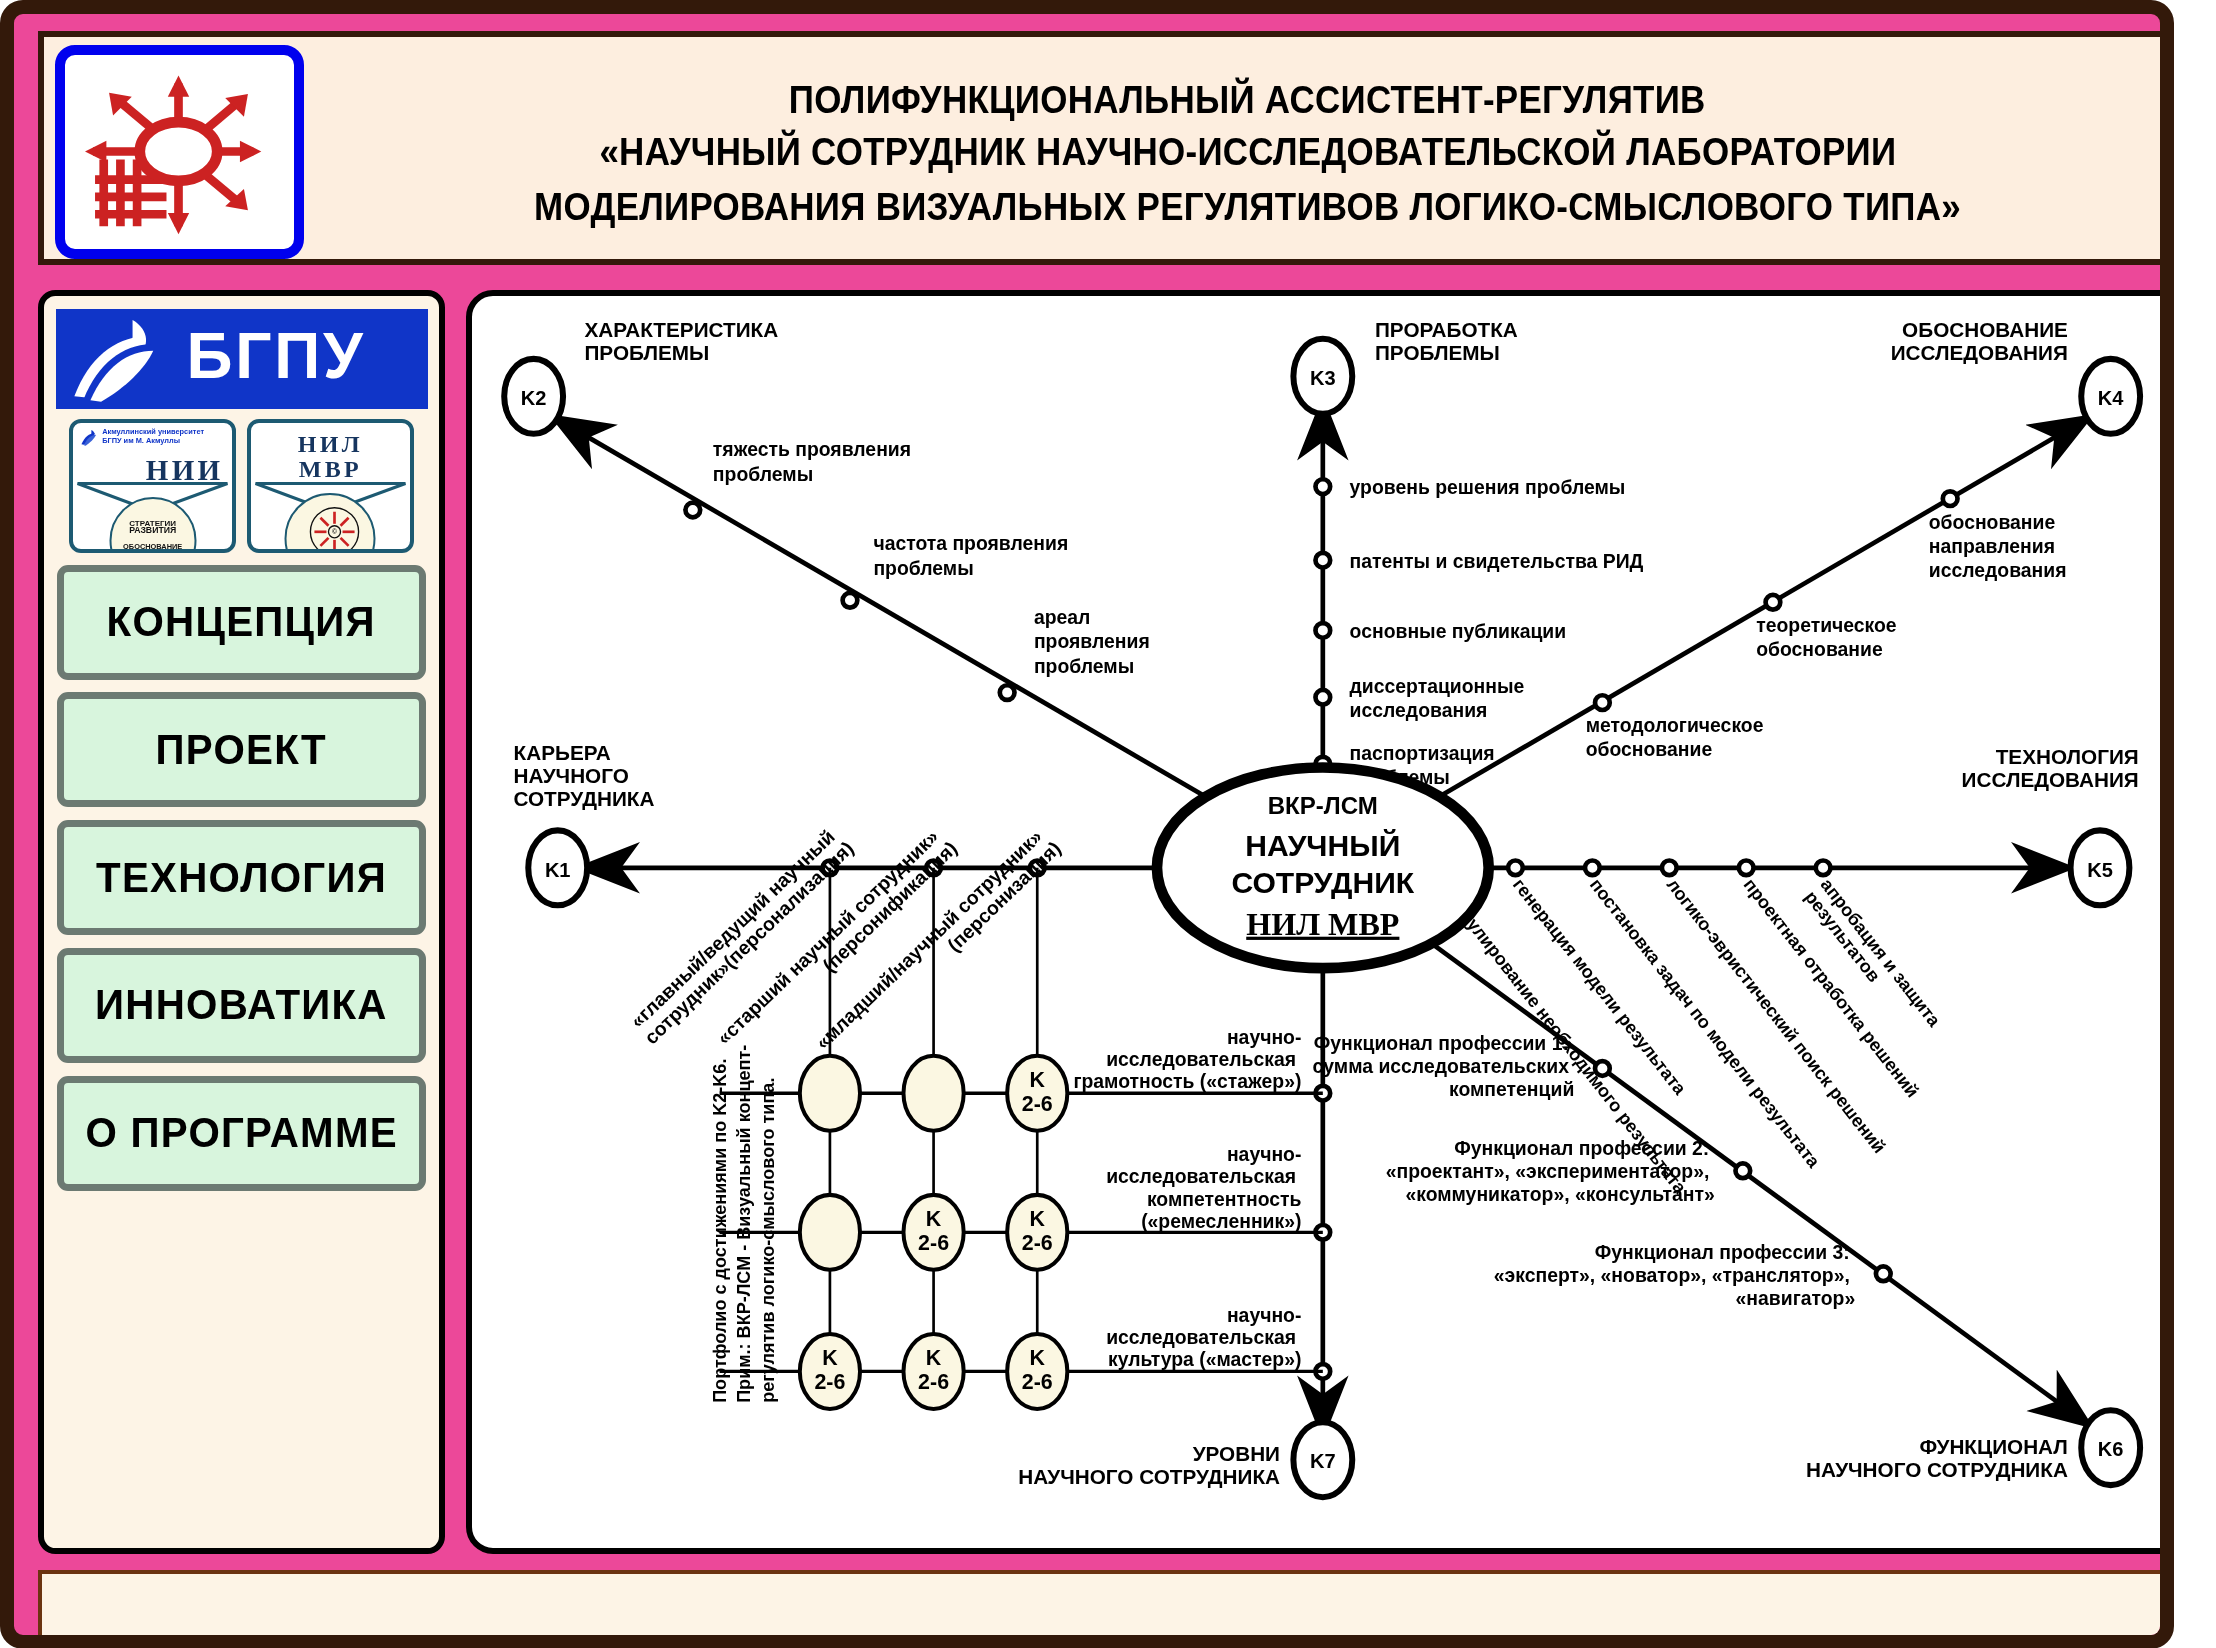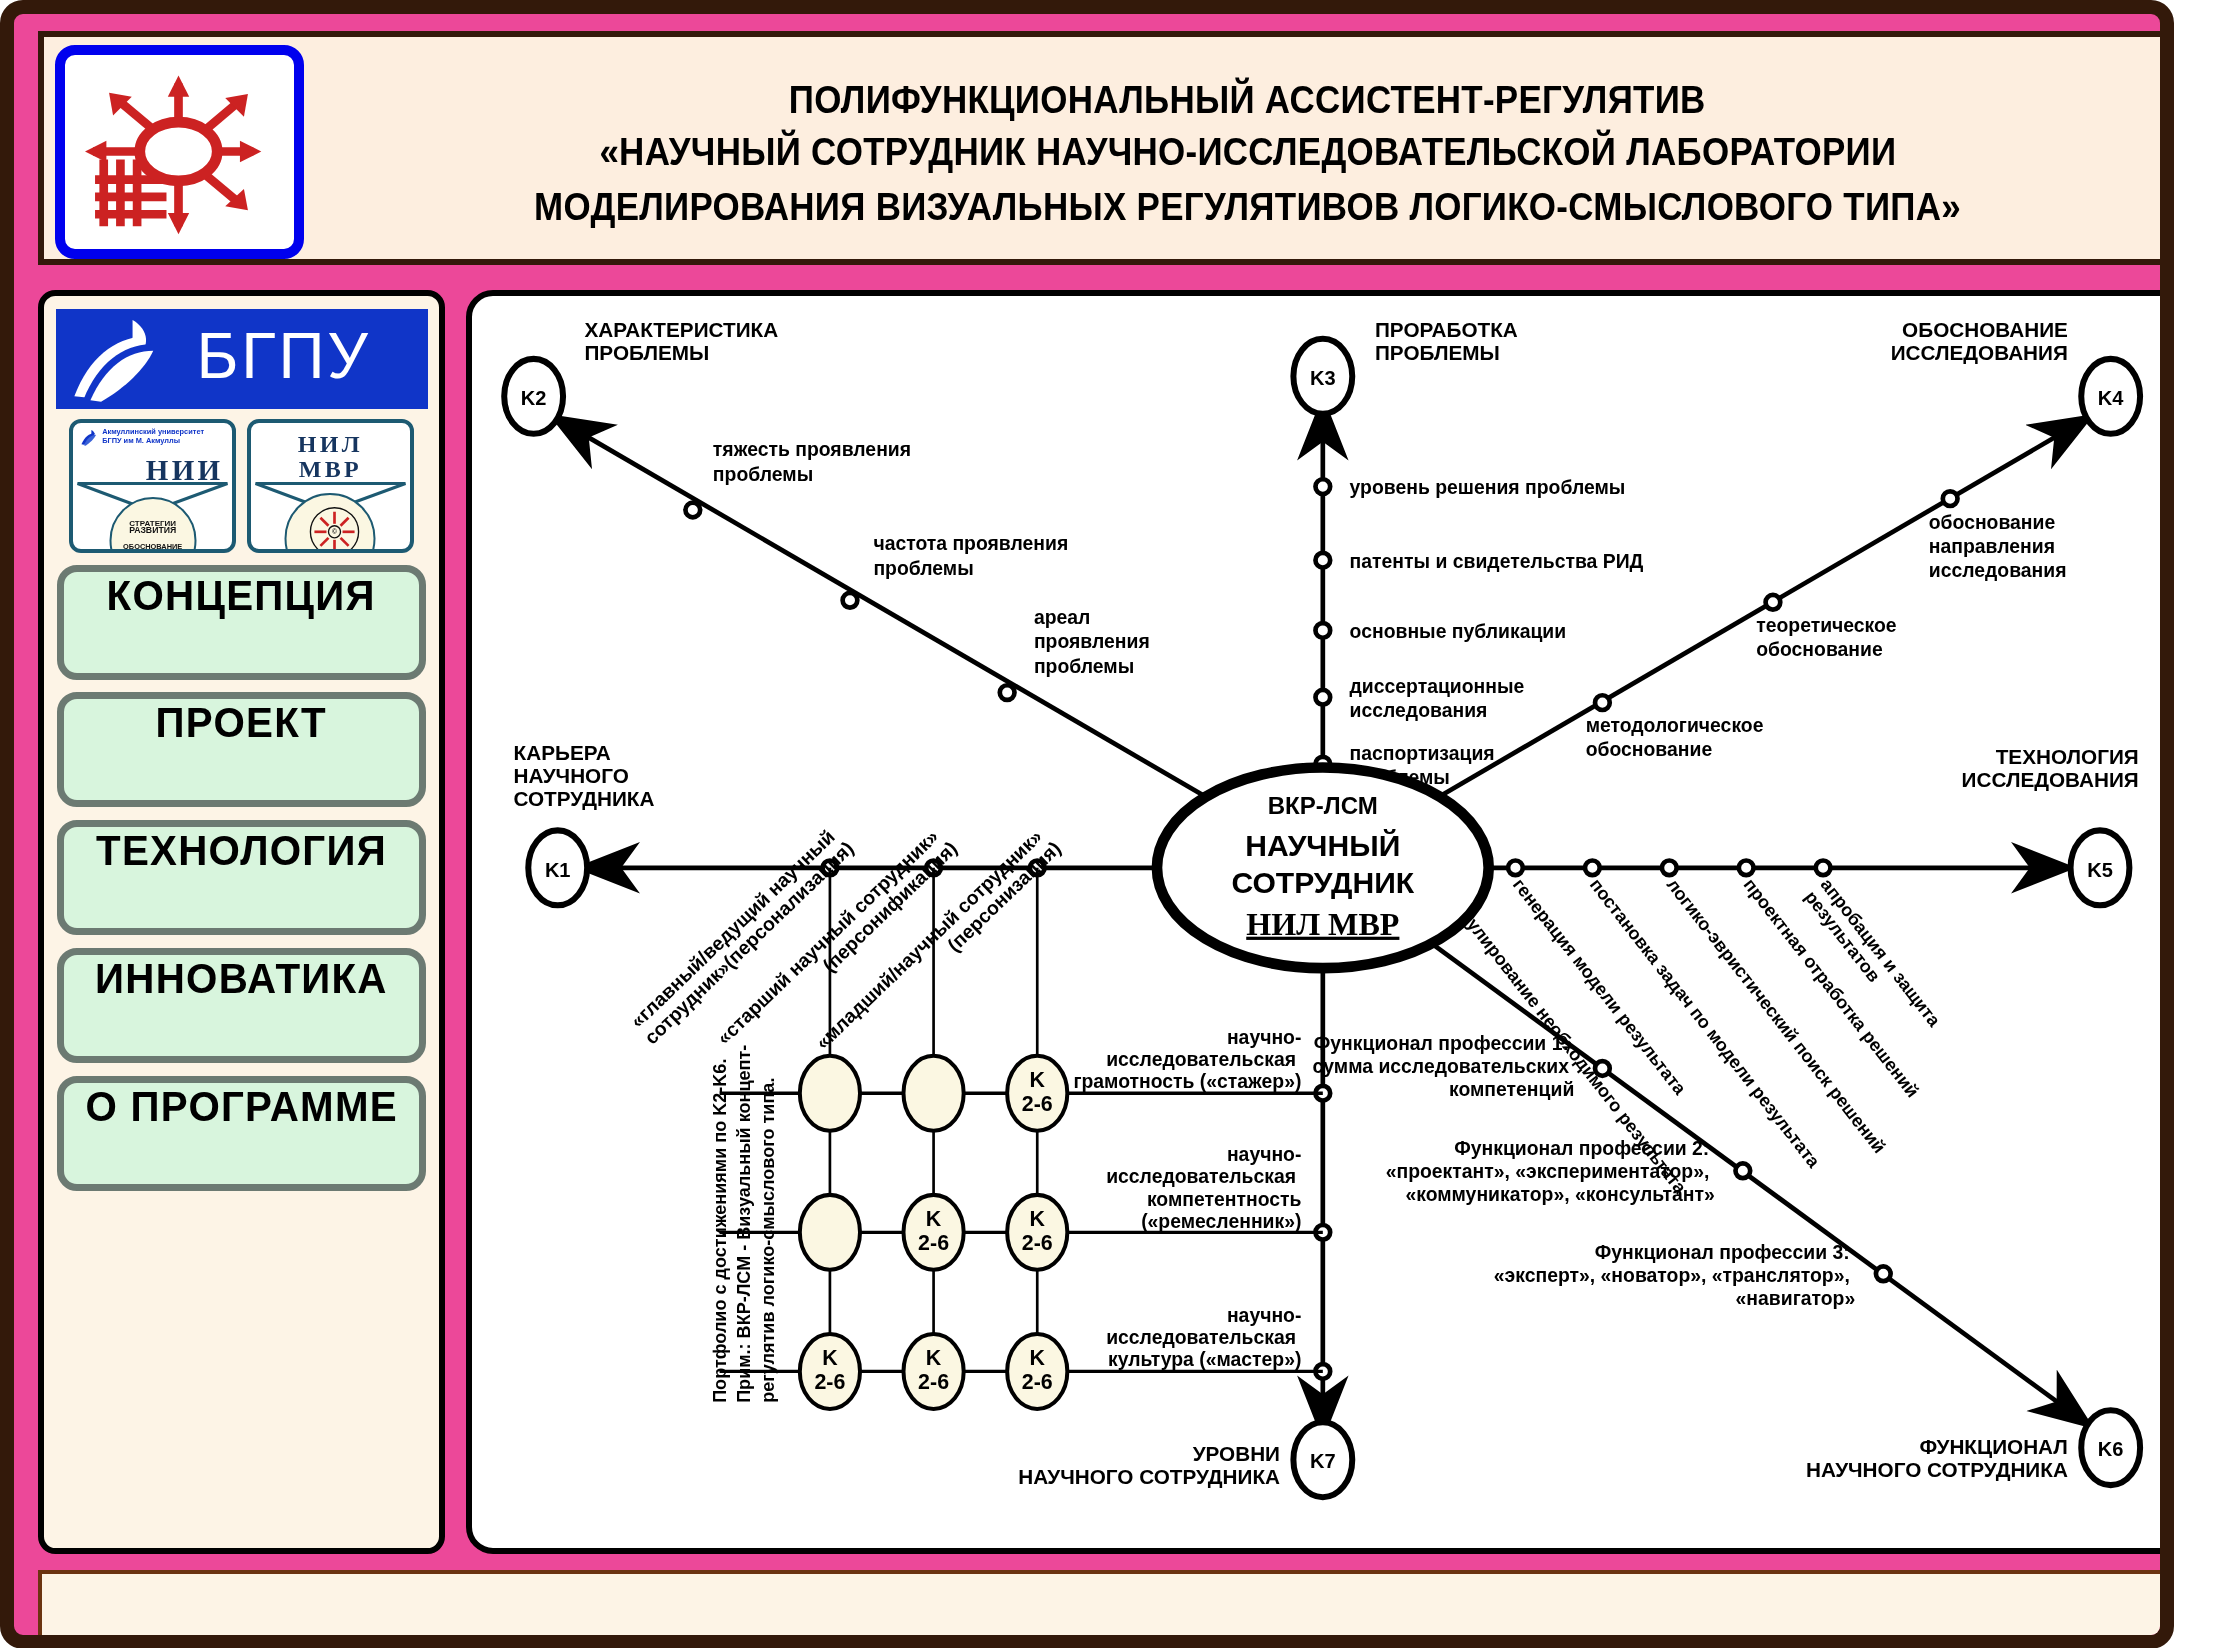--- a/index.html
+++ b/index.html
@@ -38,39 +38,39 @@
     position:absolute;left:24px;top:276px;width:407px;height:1264px;
     background:#fdf4e6;border:6px solid #000;border-radius:17.4px;box-sizing:border-box;
     padding:9.4px 10.7px 6.7px 10.7px;
   }
   #bgpu-logo{
     position:relative;width:372px;height:100px;background:#1035c8;margin:4px auto 0 auto;
     overflow:hidden;
   }
   #bgpu-logo .mark{position:absolute;left:13.4px;top:6.7px;width:107px;height:87px;}
   #bgpu-logo .wordmark{
-    position:absolute;left:141px;top:9.4px;font-size:64px;font-weight:400;color:#fff;
+    position:absolute;left:131px;top:9.4px;font-size:64px;font-weight:700;color:#fff;
     letter-spacing:2.7px;font-family:"Liberation Sans",sans-serif;
   }
   #emblems{display:flex;gap:10.7px;justify-content:center;margin-top:9.4px;}
   .emblem{width:167px;height:134px;background:#ffffff;border:4.7px solid #1d5a72;
           border-radius:12px;position:relative;overflow:hidden;box-sizing:border-box;}
   .emblem .univ{position:absolute;left:6.7px;top:4px;font-size:7.4px;color:#1035c8;line-height:1.15;
                 font-weight:bold;width:127px;}
   .emblem .univdot{position:absolute;left:6.7px;top:6.7px;width:19px;height:17.4px;}
   .emblem .big{position:absolute;width:100%;text-align:center;font-family:"Liberation Serif",serif;
                font-weight:bold;color:#16355f;-webkit-text-stroke:0;letter-spacing:3.3px;}
   .emblem .seal{position:absolute;left:50%;transform:translateX(-50%);
                 border-radius:50%;border:2.7px solid #1d5a72;background:#fbf7e2;}
   .emblem .sealtxt{position:absolute;width:100%;text-align:center;font-size:8px;font-weight:bold;color:#111;}
 
   #menu{margin-top:12px;display:flex;flex-direction:column;gap:12.7px;align-items:center;}
   .menu-btn{
-    width:369px;height:115px;background:#d8f5dd;border:7.4px solid #6c7a72;border-radius:20px;
-    display:flex;justify-content:center;box-sizing:border-box;
+    width:369px;height:115px;background:#d8f5dd;border:7.4px solid #6c7a72;border-radius:11px;
+    display:flex;align-items:center;justify-content:center;box-sizing:border-box;
   }
   .menu-btn span{
     font-size:42px;font-weight:bold;color:#000;letter-spacing:1.3px;white-space:nowrap;
     transform:scaleX(0.96);
   }
 
   
   #diagram-panel{
     position:absolute;left:452px;top:276px;width:1719px;height:1264px;
     background:#ffffff;border:6px solid #000;border-radius:27px;box-sizing:border-box;

